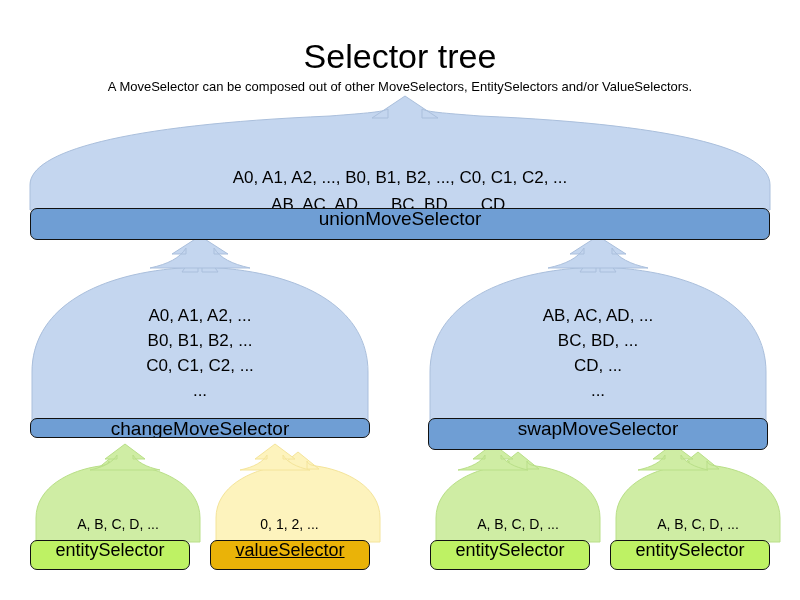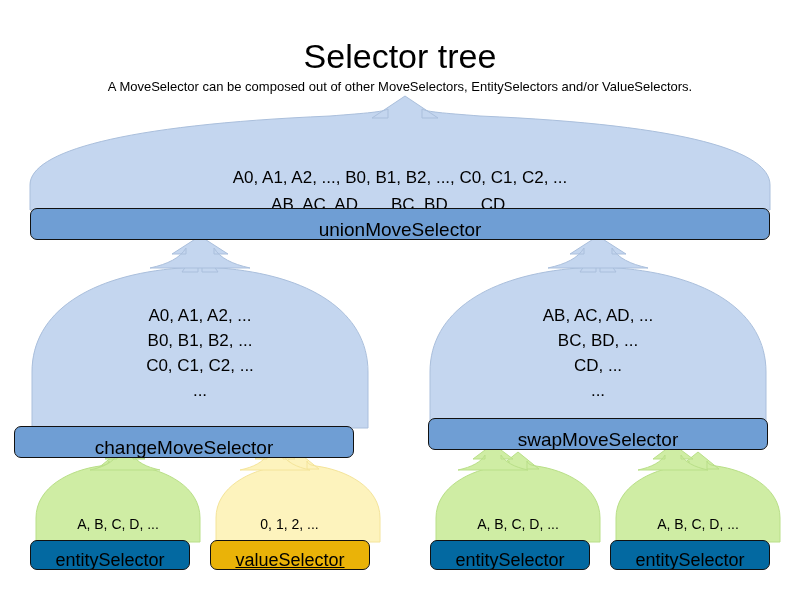--- a/index.html
+++ b/index.html
@@ -50,28 +50,28 @@
     pointer-events: none;
   }
   svg.layer * { pointer-events: auto; }
 
   .node-bar {
     position: absolute;
     box-sizing: border-box;
     border: 1.6px solid #111111;
     border-radius: 7px;
     display: flex;
-    align-items: flex-end;
+    align-items: flex-start;
     justify-content: center;
     text-align: center;
     line-height: 1;
     overflow: hidden;
   }
   .bar-blue { background: #6f9ed4; }
-  .bar-green { background: #0369a1; }
+  .bar-green { background: #bef264; }
   .bar-yellow { background: #eab308; text-decoration: underline; }
 
   .bar-label {
     font-size: 19px;
     color: #000;
     white-space: nowrap;
   }
   .bar-label.small { font-size: 18px; }
 
   .balloon-text {
@@ -301,21 +301,21 @@
   </div>
 
   <div class="balloon-text leaf" style="left:616px; top:514px; width:164px;">
     <div>A, B, C, D, ...</div>
   </div>
 
   <div class="node-bar bar-blue" style="left:30px; top:208px; width:740px; height:32px;">
     <span class="bar-label">unionMoveSelector</span>
   </div>
 
-  <div class="node-bar bar-blue" style="left:14px; top:418px; width:340px; height:32px;margin-top:8px;">
+  <div class="node-bar bar-blue" style="left:30px; top:418px; width:340px; height:20px;">
     <span class="bar-label">changeMoveSelector</span>
   </div>
 
   <div class="node-bar bar-blue" style="left:428px; top:418px; width:340px; height:32px;">
     <span class="bar-label">swapMoveSelector</span>
   </div>
 
   <div class="node-bar bar-green" style="left:30px; top:540px; width:160px; height:30px;">
     <span class="bar-label small">entitySelector</span>
   </div>

